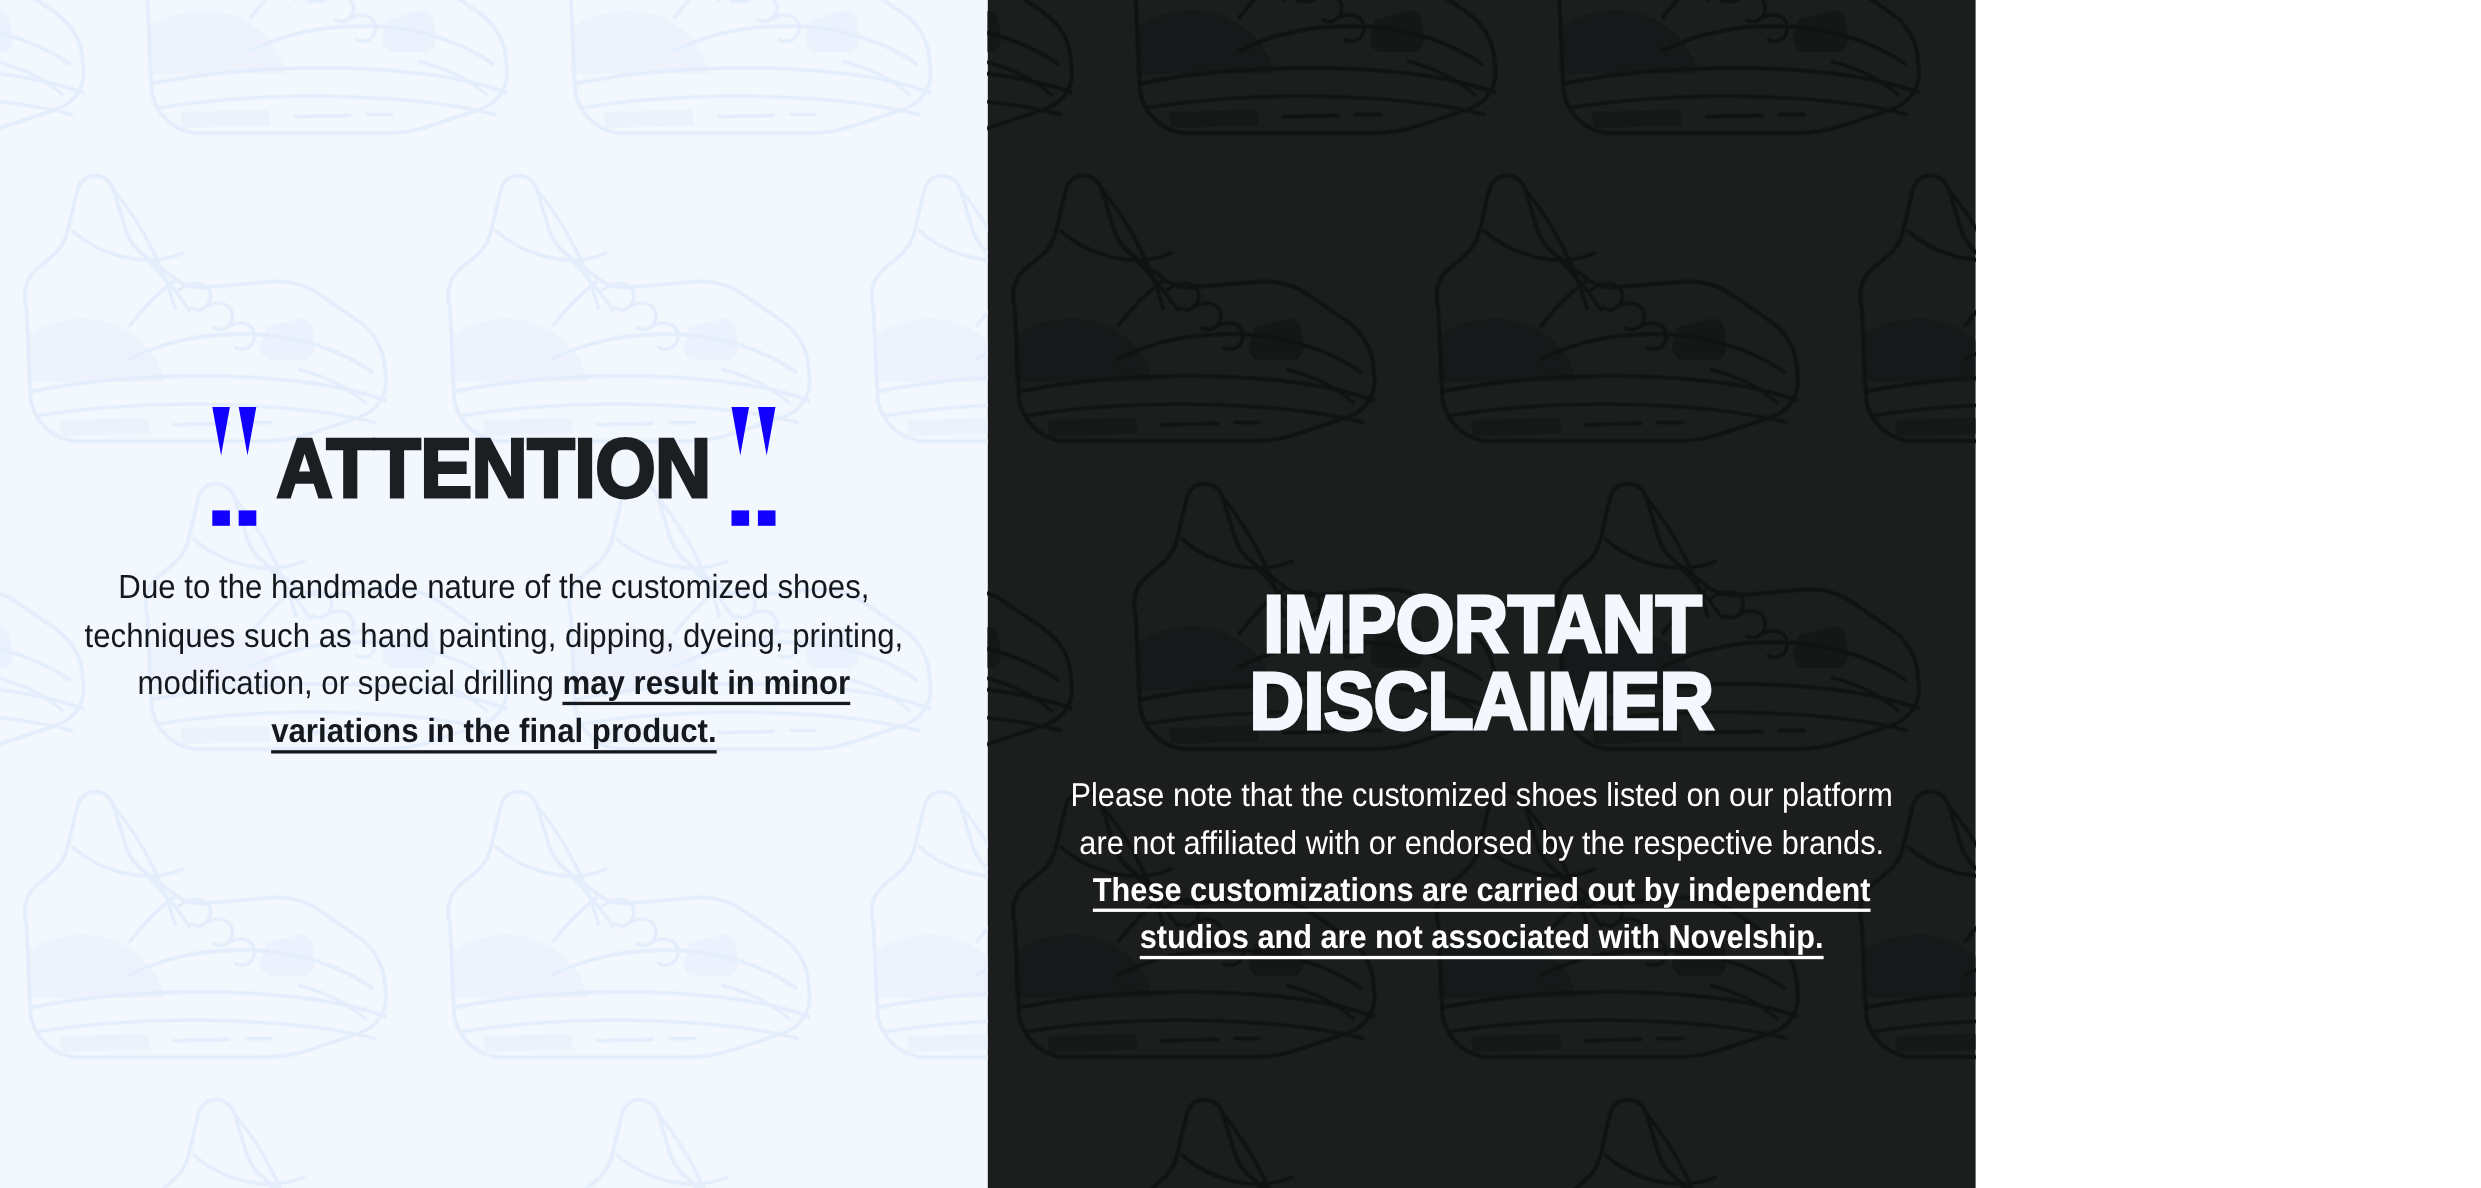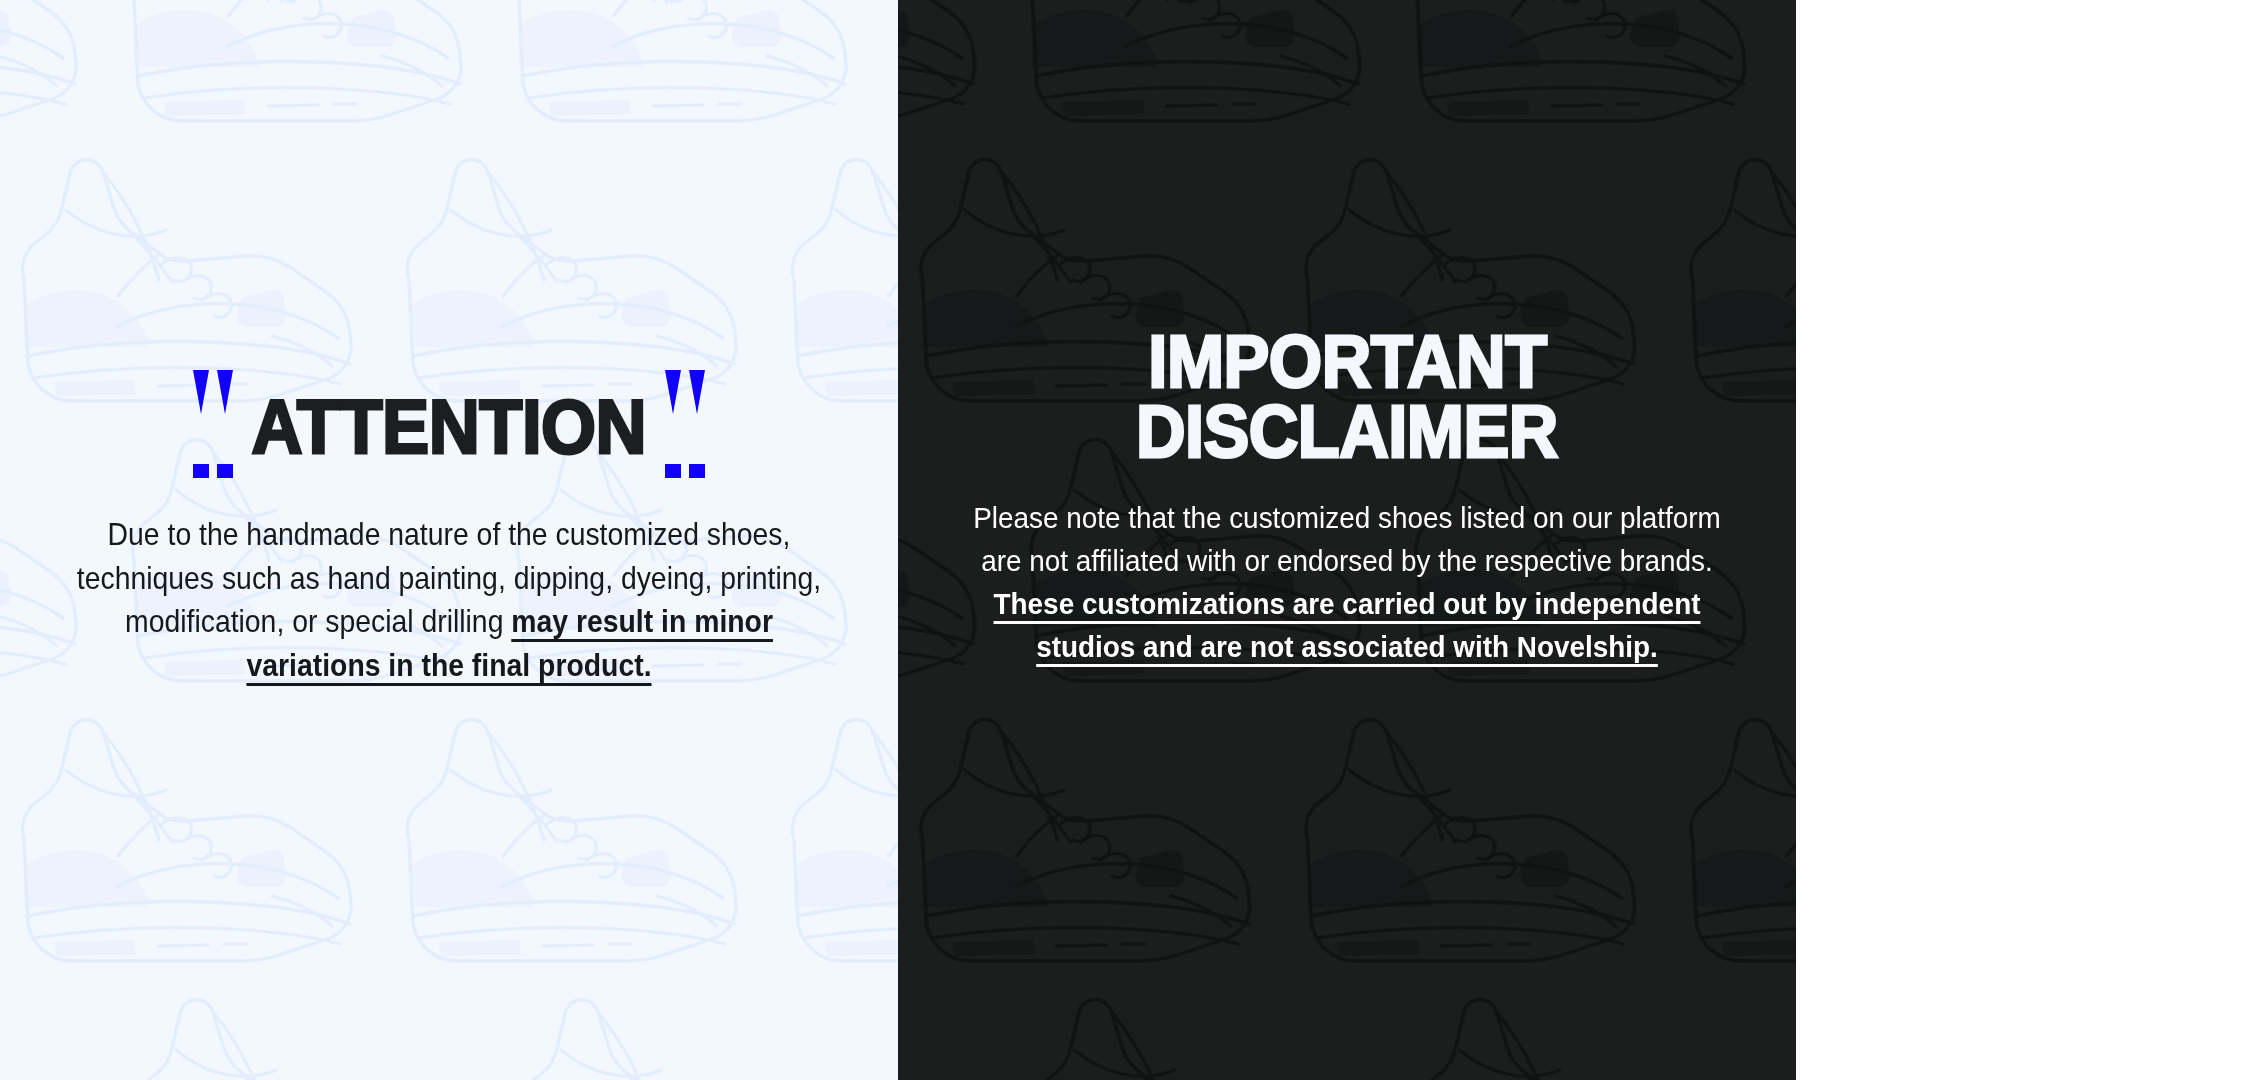--- a/index.html
+++ b/index.html
@@ -47,20 +47,21 @@
   .panel-left .heading {
     color: #1c1f22;
   }
   .panel-left .body {
     color: #15181c;
   }
 
   
   .panel-right {
     background: #1c1e1e;
+    justify-content: center;
   }
   .panel-right .heading {
     color: #f4f7fe;
   }
   .panel-right .body {
     color: #ffffff;
   }
 
   .content {
     position: relative;

